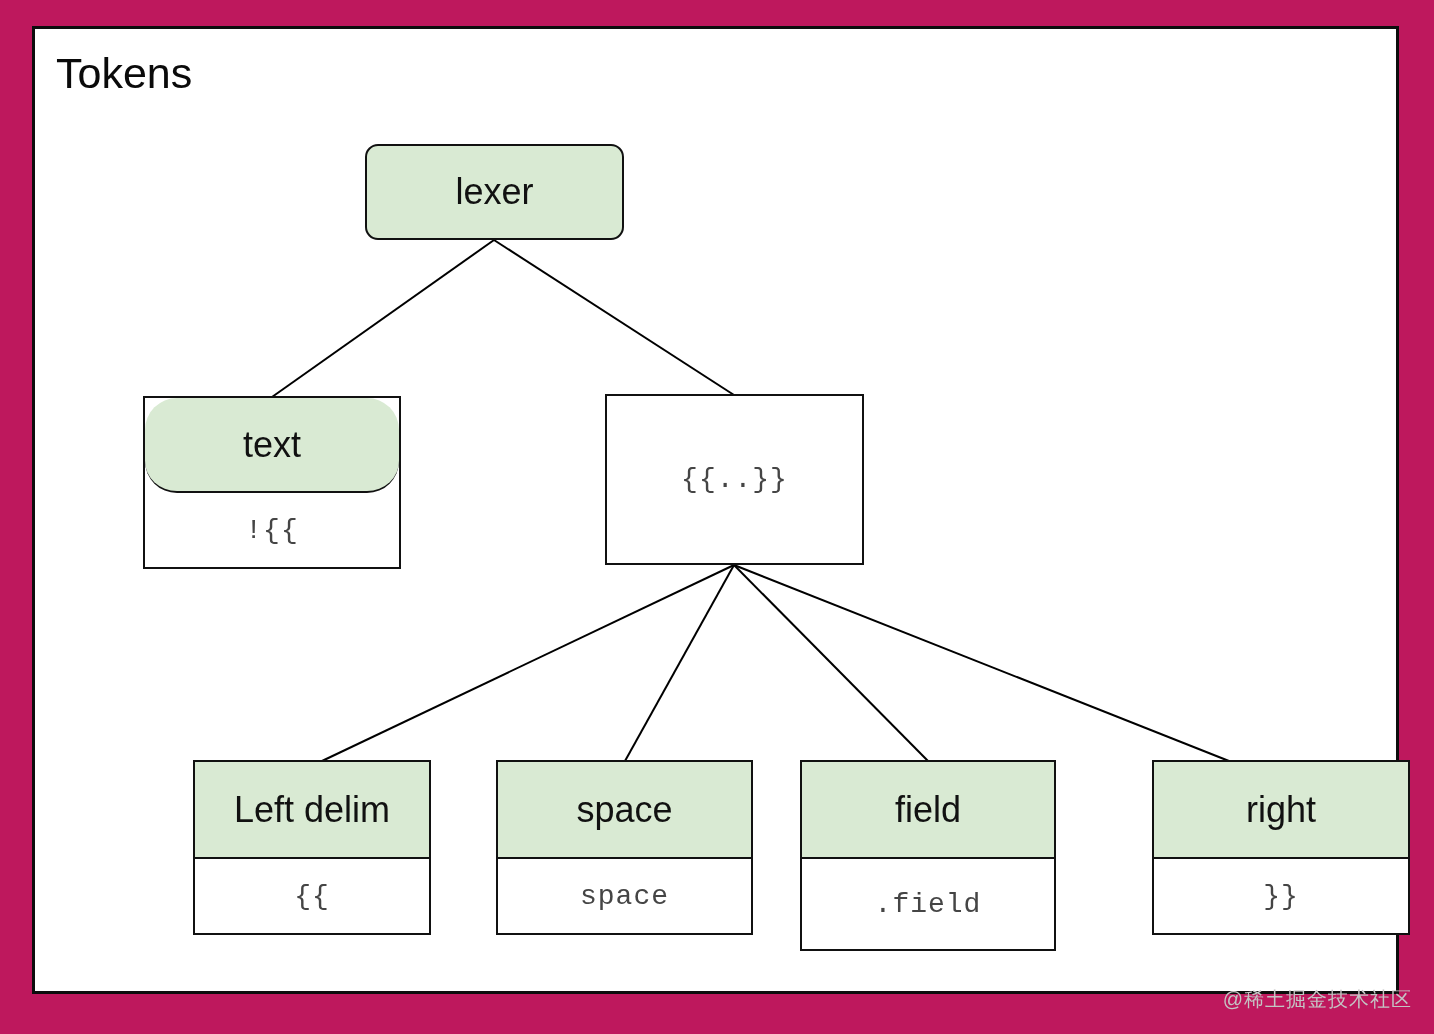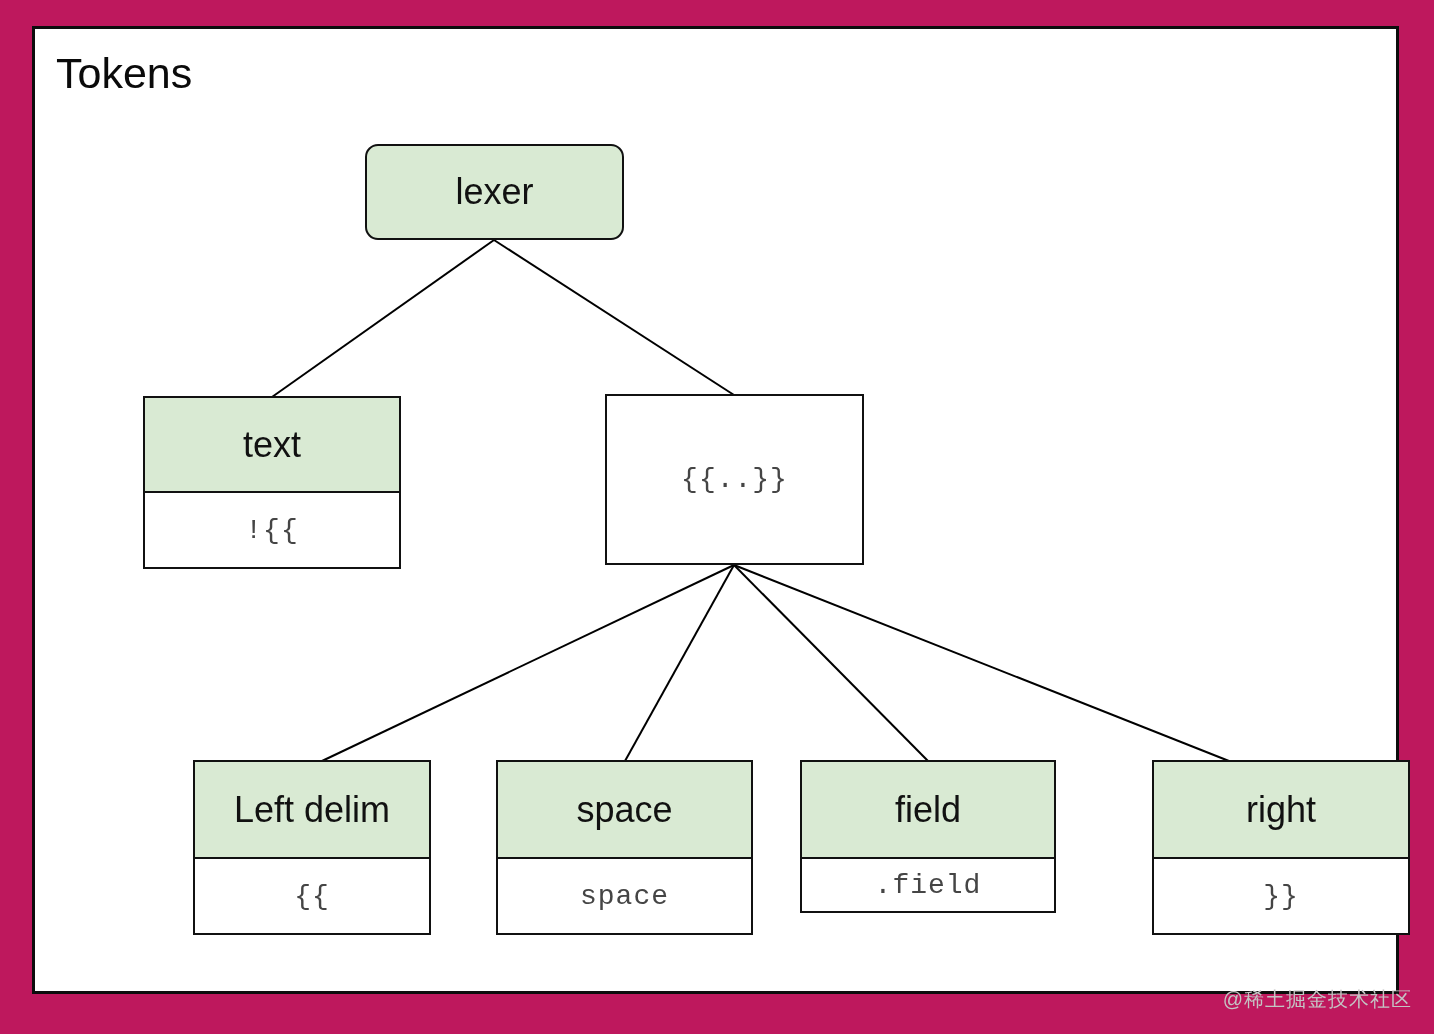--- a/index.html
+++ b/index.html
@@ -105,21 +105,21 @@
     <line x1="734" y1="565" x2="625" y2="761"></line>
     <line x1="734" y1="565" x2="928" y2="761"></line>
     <line x1="734" y1="565" x2="1229" y2="761"></line>
   </svg>
 
   <div class="node single" style="left:365px; top:144px; width:259px; height:96px;border-radius:13px;">
     <div class="node-label">lexer</div>
   </div>
 
   <div class="node" style="left:143px; top:396px; width:258px; height:173px;">
-    <div class="node-header" style="height:93px;">
+    <div class="node-header" style="height:93px;border-radius:32px;">
       <div class="node-label">text</div>
     </div>
     <div class="node-value">!{{</div>
   </div>
 
   <div class="node" style="left:605px; top:394px; width:259px; height:171px;">
     <div class="node-value">{{..}}</div>
   </div>
 
   <div class="node" style="left:193px; top:760px; width:238px; height:175px;">
@@ -129,21 +129,21 @@
     <div class="node-value">{{</div>
   </div>
 
   <div class="node" style="left:496px; top:760px; width:257px; height:175px;">
     <div class="node-header" style="height:95px;">
       <div class="node-label">space</div>
     </div>
     <div class="node-value">space</div>
   </div>
 
-  <div class="node" style="left:800px; top:760px; width:256px; height:153px;">
+  <div class="node" style="left:800px; top:760px; width:256px; height:191px;">
     <div class="node-header" style="height:95px;">
       <div class="node-label">field</div>
     </div>
     <div class="node-value">.field</div>
   </div>
 
   <div class="node" style="left:1152px; top:760px; width:258px; height:175px;">
     <div class="node-header" style="height:95px;">
       <div class="node-label">right</div>
     </div>

